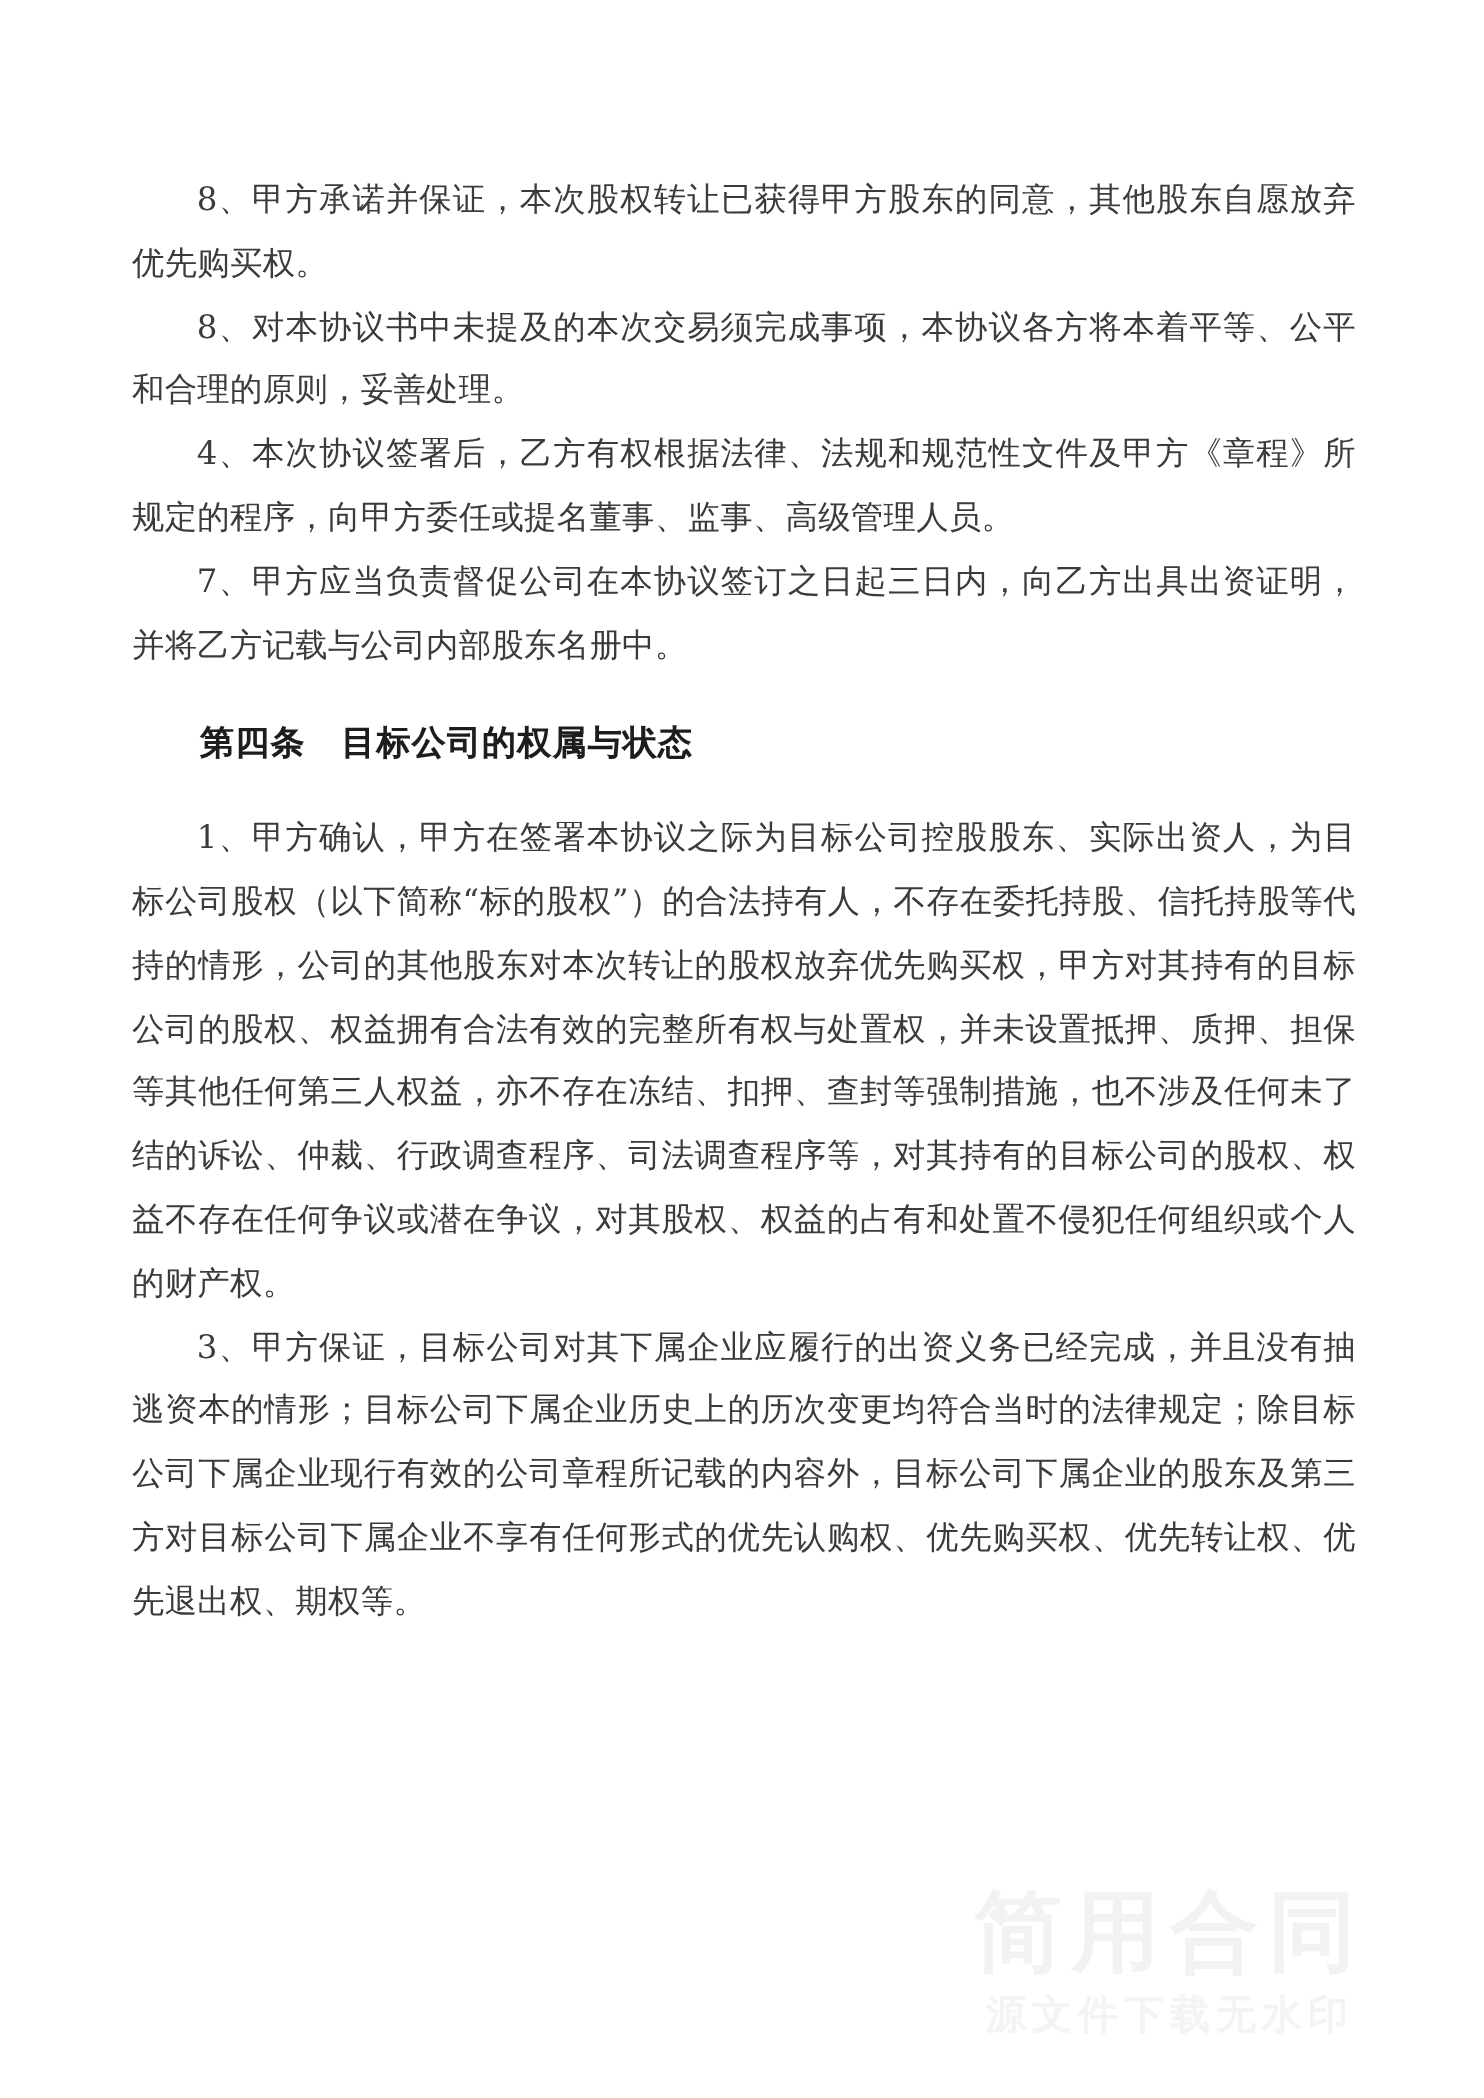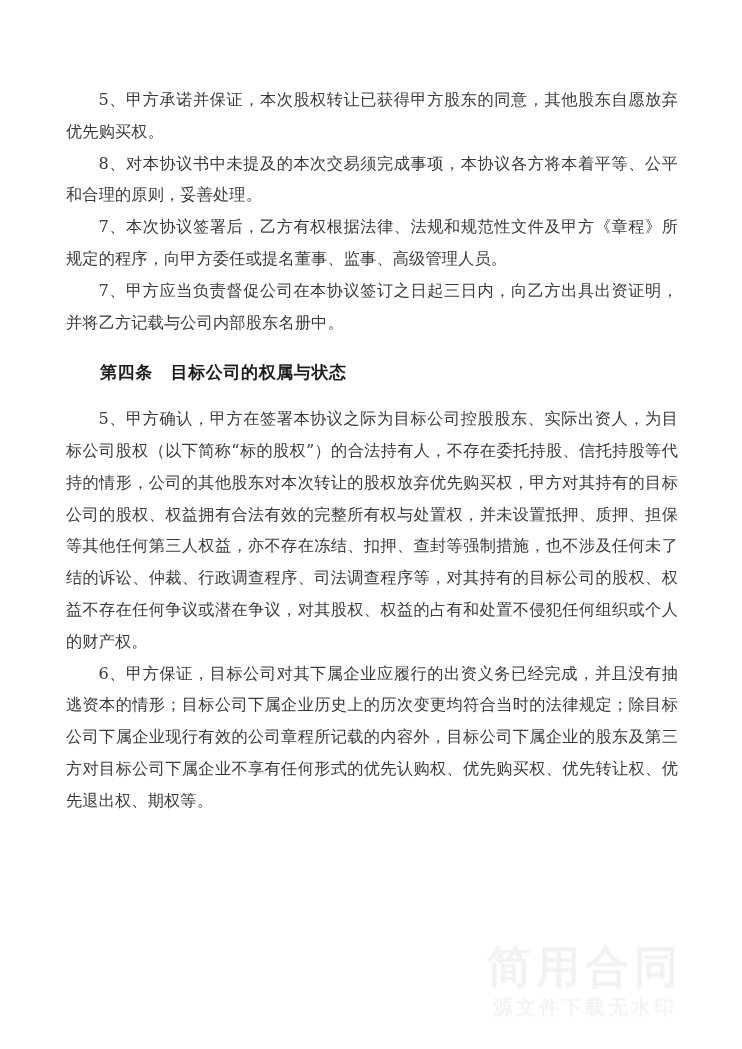--- a/index.html
+++ b/index.html
@@ -94,24 +94,24 @@
 
 <div id="page">
 
   <div id="watermark">
     <div class="wm-main">简用合同</div>
     <div class="wm-sub">源文件下载无水印</div>
   </div>
 
   <div id="content">
 
-    <p class="para">5、甲方承诺并保证，本次股权转让已获得甲方股东的同意，其他股东自愿放弃优先购买权。</p>
+    <p class="para">8、甲方承诺并保证，本次股权转让已获得甲方股东的同意，其他股东自愿放弃优先购买权。</p>
     <p class="para">8、对本协议书中未提及的本次交易须完成事项，本协议各方将本着平等、公平和合理的原则，妥善处理。</p>
-    <p class="para">7、本次协议签署后，乙方有权根据法律、法规和规范性文件及甲方《章程》所规定的程序，向甲方委任或提名董事、监事、高级管理人员。</p>
+    <p class="para">4、本次协议签署后，乙方有权根据法律、法规和规范性文件及甲方《章程》所规定的程序，向甲方委任或提名董事、监事、高级管理人员。</p>
     <p class="para">7、甲方应当负责督促公司在本协议签订之日起三日内，向乙方出具出资证明，并将乙方记载与公司内部股东名册中。</p>
 
     <h2 class="heading"><span>第四条</span><span class="h-gap"></span><span>目标公司的权属与状态</span></h2>
 
-    <p class="para">5、甲方确认，甲方在签署本协议之际为目标公司控股股东、实际出资人，为目标公司股权（以下简称“标的股权”）的合法持有人，不存在委托持股、信托持股等代持的情形，公司的其他股东对本次转让的股权放弃优先购买权，甲方对其持有的目标公司的股权、权益拥有合法有效的完整所有权与处置权，并未设置抵押、质押、担保等其他任何第三人权益，亦不存在冻结、扣押、查封等强制措施，也不涉及任何未了结的诉讼、仲裁、行政调查程序、司法调查程序等，对其持有的目标公司的股权、权益不存在任何争议或潜在争议，对其股权、权益的占有和处置不侵犯任何组织或个人的财产权。</p>
-    <p class="para">6、甲方保证，目标公司对其下属企业应履行的出资义务已经完成，并且没有抽逃资本的情形；目标公司下属企业历史上的历次变更均符合当时的法律规定；除目标公司下属企业现行有效的公司章程所记载的内容外，目标公司下属企业的股东及第三方对目标公司下属企业不享有任何形式的优先认购权、优先购买权、优先转让权、优先退出权、期权等。</p>
+    <p class="para">1、甲方确认，甲方在签署本协议之际为目标公司控股股东、实际出资人，为目标公司股权（以下简称“标的股权”）的合法持有人，不存在委托持股、信托持股等代持的情形，公司的其他股东对本次转让的股权放弃优先购买权，甲方对其持有的目标公司的股权、权益拥有合法有效的完整所有权与处置权，并未设置抵押、质押、担保等其他任何第三人权益，亦不存在冻结、扣押、查封等强制措施，也不涉及任何未了结的诉讼、仲裁、行政调查程序、司法调查程序等，对其持有的目标公司的股权、权益不存在任何争议或潜在争议，对其股权、权益的占有和处置不侵犯任何组织或个人的财产权。</p>
+    <p class="para">3、甲方保证，目标公司对其下属企业应履行的出资义务已经完成，并且没有抽逃资本的情形；目标公司下属企业历史上的历次变更均符合当时的法律规定；除目标公司下属企业现行有效的公司章程所记载的内容外，目标公司下属企业的股东及第三方对目标公司下属企业不享有任何形式的优先认购权、优先购买权、优先转让权、优先退出权、期权等。</p>
 
   </div>
 </div>
 
 </body></html>

